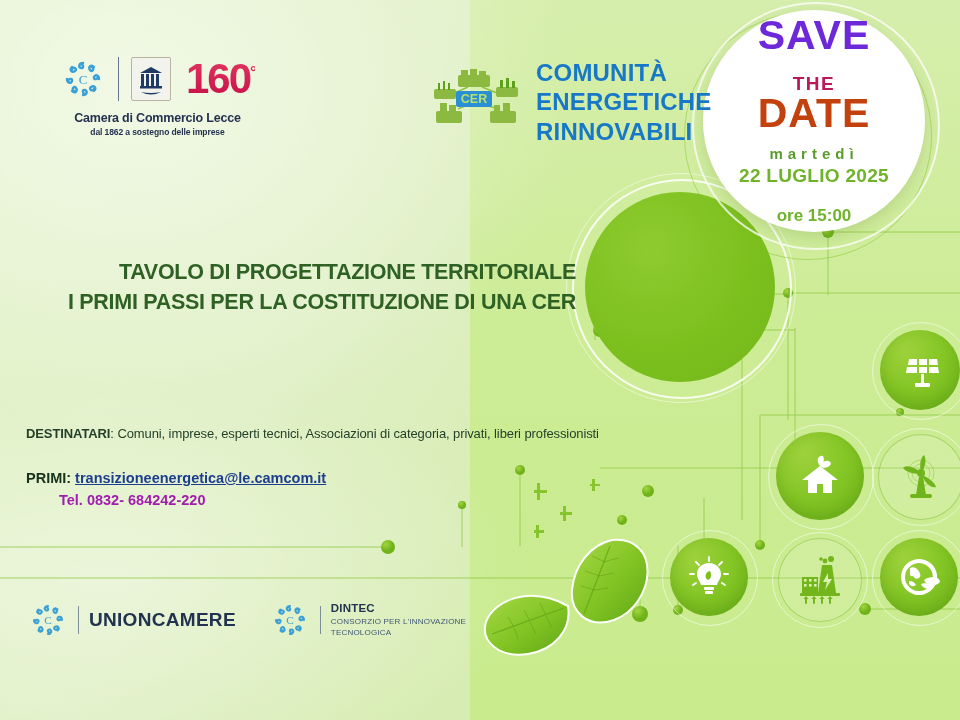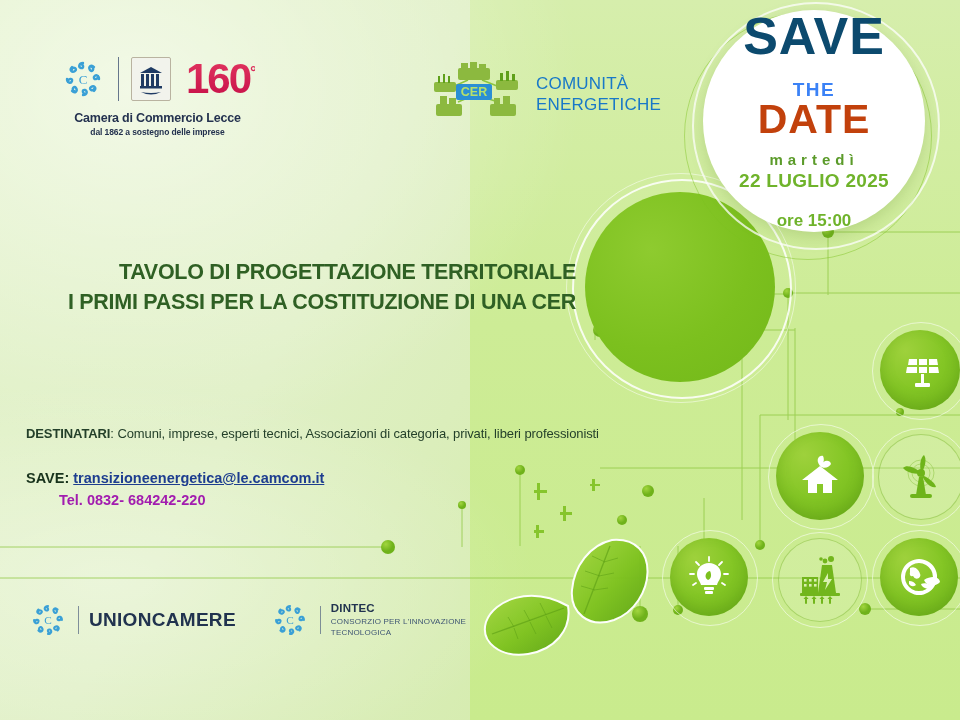--- a/index.html
+++ b/index.html
@@ -88,31 +88,31 @@
     border-radius: 50%;
     background: #ffffff;
     box-shadow: 0 5px 16px rgba(90,130,40,0.22);
     display: flex;
     flex-direction: column;
     align-items: center;
     justify-content: center;
     text-align: center;
   }
   .badge .save {
-    font-size: 52px;
-    font-weight: bold;
-    color: #0c4a6e;
+    font-size: 41px;
+    font-weight: bold;
+    color: #6d28d9;
     letter-spacing: 1px;
     line-height: 1;
     margin-bottom: 18px;
   }
   .badge .the {
     font-size: 19px;
     font-weight: bold;
-    color: #3b82f6;
+    color: #be185d;
     letter-spacing: 1.5px;
     line-height: 1;
     margin-bottom: 0;
   }
   .badge .date {
     font-size: 41px;
     font-weight: bold;
     color: #c2410c;
     letter-spacing: 1px;
     line-height: 1;
@@ -197,22 +197,22 @@
   }
   
   .cer-logo {
     position: absolute;
     left: 428px; top: 58px;
     display: flex;
     align-items: center;
   }
   .cer-text {
     margin-left: 12px;
-    font-size: 17px;
-    font-weight: normal;
+    font-size: 24px;
+    font-weight: bold;
     color: #1878c8;
     line-height: 1.22;
     letter-spacing: 0.2px;
   }
   
   .title {
     position: absolute;
     left: 36px; top: 258px;
     width: 540px;
     font-size: 21.5px;
@@ -489,34 +489,35 @@
         <rect x="72" y="15" width="3" height="8"></rect>
           <rect x="78" y="13" width="3" height="10"></rect>
         <rect x="84" y="16" width="3" height="7"></rect>
       </g>
       <rect x="28" y="26" width="36" height="16" rx="2" fill="#2a8fd4"></rect>
       <text x="46" y="38" font-family="Liberation Sans, sans-serif" font-size="12.5" font-weight="bold" fill="#b7e06a" text-anchor="middle">CER</text>
     </svg>
     <div class="cer-text">
       <div>COMUNITÀ</div>
       <div>ENERGETICHE</div>
+      <div>RINNOVABILI</div>
     </div>
   </div>
 
   <div class="title">
     <div>TAVOLO DI PROGETTAZIONE TERRITORIALE</div>
     <div>I PRIMI PASSI PER LA COSTITUZIONE DI UNA CER</div>
   </div>
 
   <div class="destinatari">
     <b>DESTINATARI</b><span>: </span><span>Comuni, imprese, esperti tecnici, Associazioni di categoria, privati, liberi professionisti</span>
   </div>
 
   <div class="info">
-    <span class="label">SAVE:</span><a class="mail" href="#">transizioneenergetica@le.camcom.it</a>
+    <span class="label">PRIMI:</span><a class="mail" href="#">transizioneenergetica@le.camcom.it</a>
   </div>
   <div class="tel">Tel. 0832- 684242-220</div>
 
   <div class="footer-logos">
     <div class="uc-block">
       <svg width="40" height="40" viewBox="0 0 46 46">
         <g fill="none" stroke="#3aa0d6" stroke-width="2.4" stroke-linecap="round">
           <path d="M23 7 c-4 0 -5 4 -2 5 c3 1 3 -4 -1 -4"></path>
           <path d="M34 11 c-3 -3 -6 0 -4 3 c2 3 5 -2 2 -3"></path>
           <path d="M39 23 c0 -4 -4 -5 -5 -2 c-1 3 4 3 4 -1"></path>

